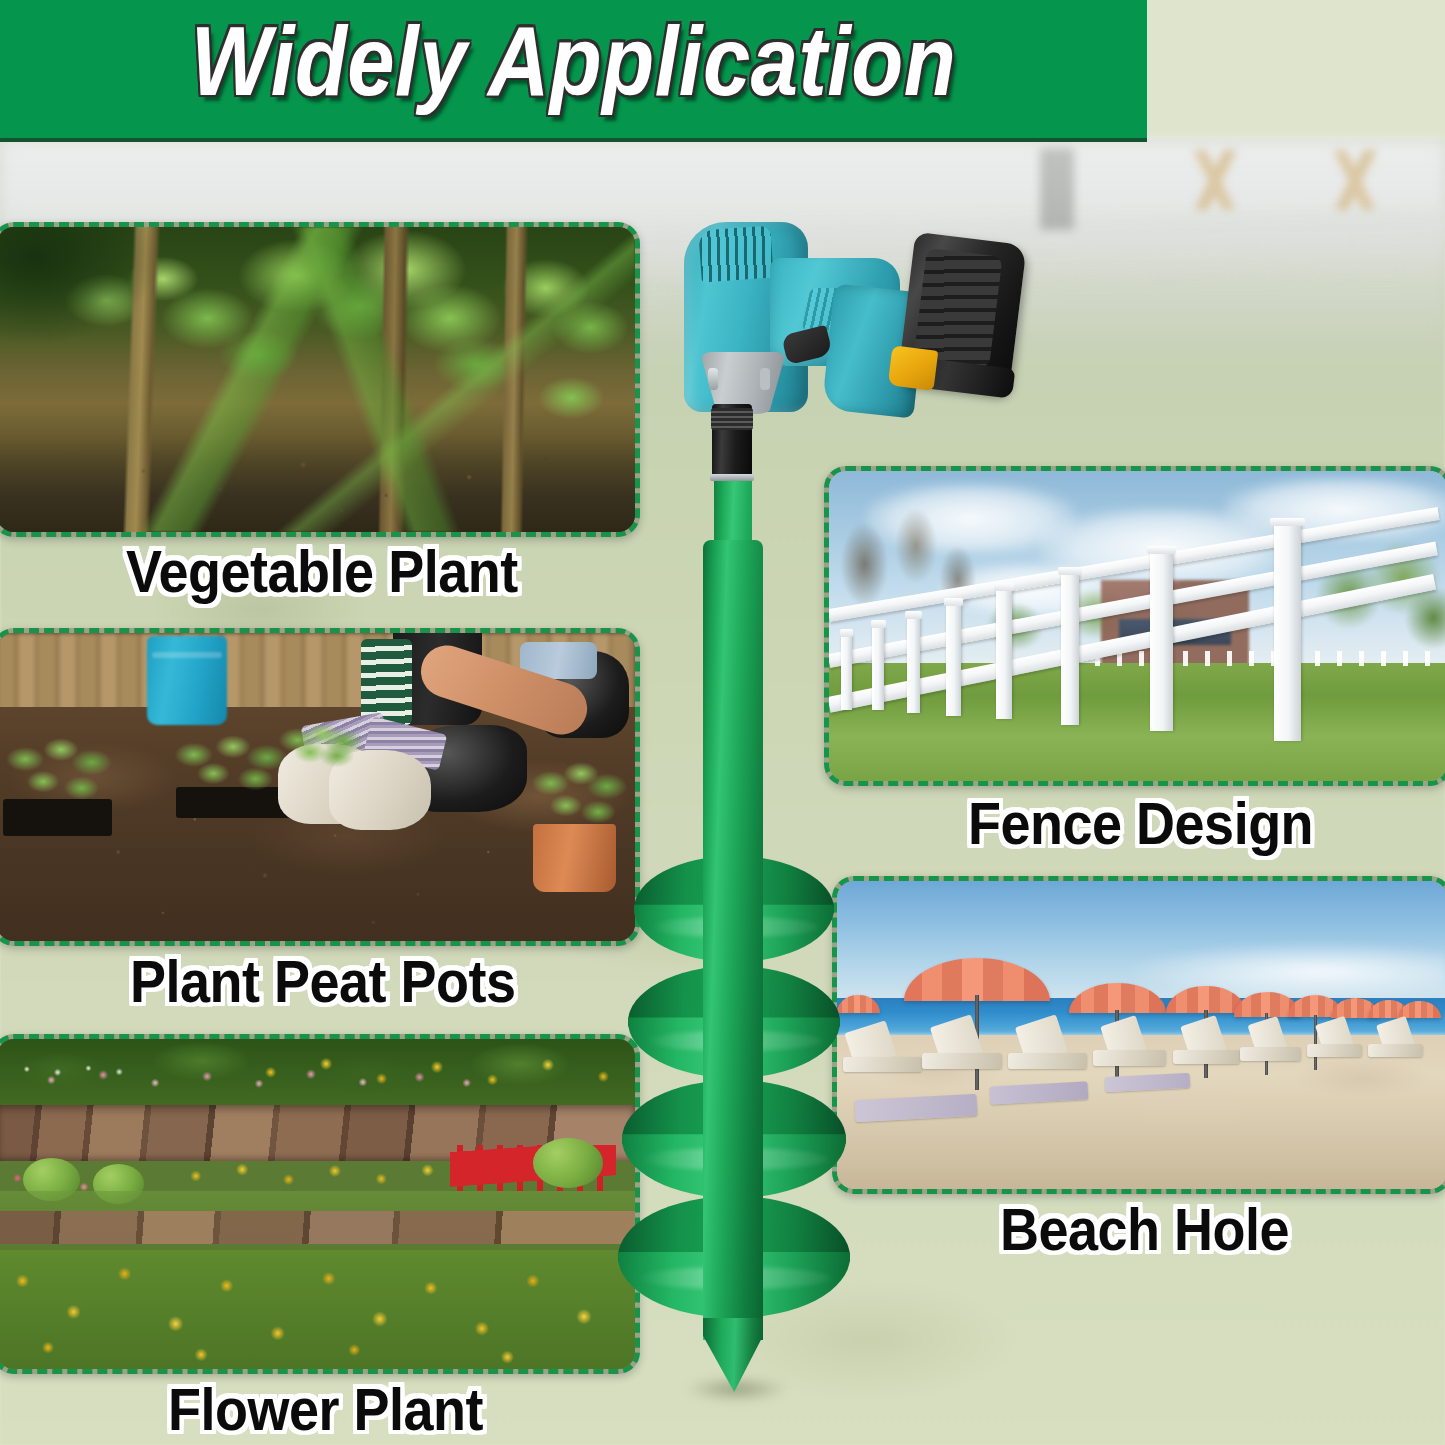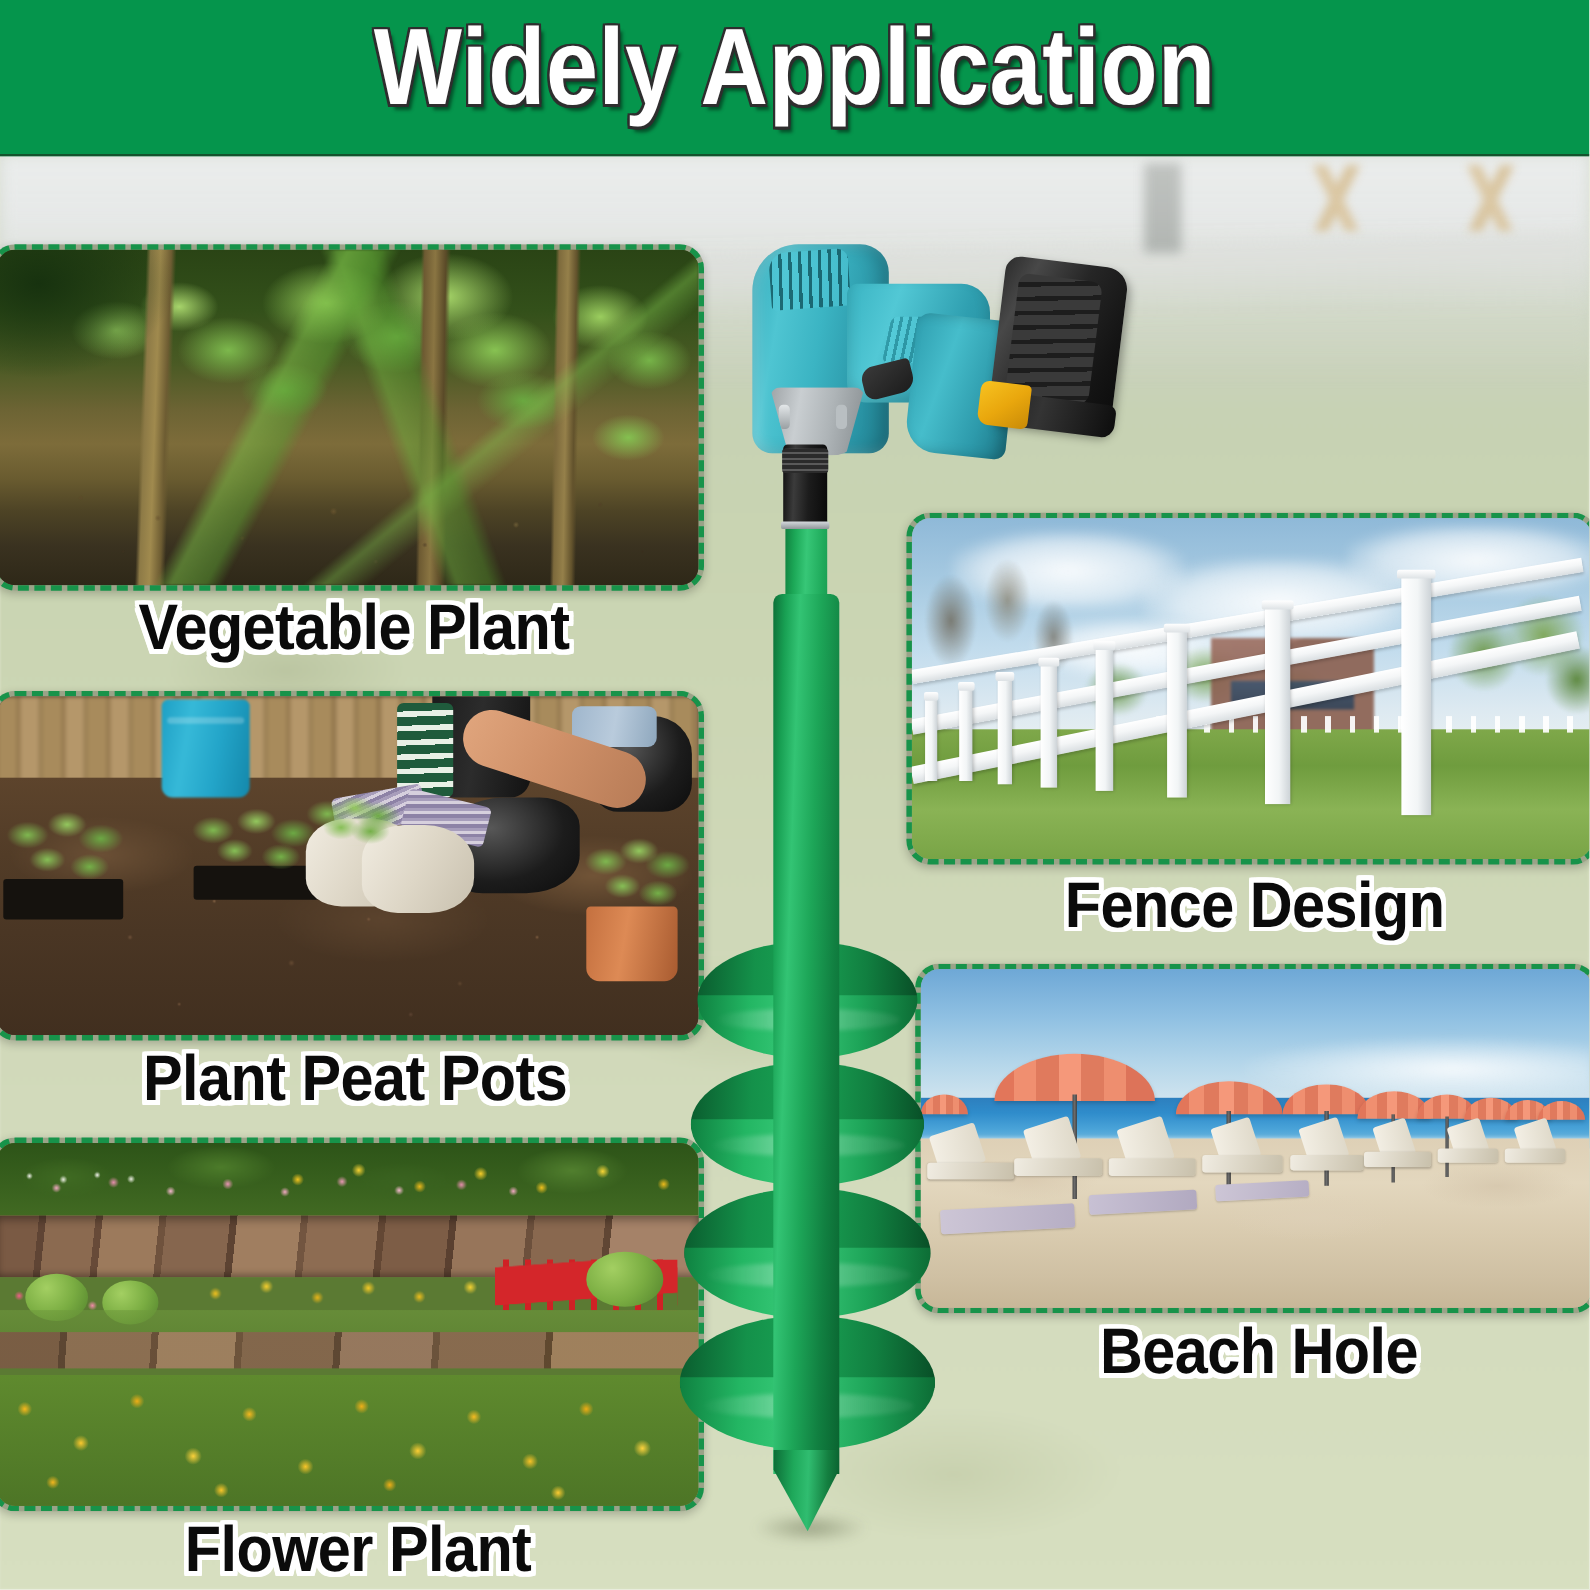--- a/index.html
+++ b/index.html
@@ -79,24 +79,25 @@
     width: 1445px; height: 60px;
     background: linear-gradient(180deg, rgba(222,224,221,.9), rgba(206,212,196,.25));
     filter: blur(8px);
     transform: skewY(-1.4deg);
   }
 
   
   .header {
     position: absolute;
     left: 0; top: 0;
-    width: 1445px; height: 142px;
+    width: 1147px; height: 142px;
     background: #05954c;
     z-index: 40;
-    border-bottom: 2px solid #14532d;
+    border-bottom: 4px solid #14532d;
+    font-style: italic;
   }
   .header-title {
     position: absolute;
     left: 0; right: 0; top: 50%;
     transform: translateY(-50%);
     text-align: center;
     font-size: 85px;
     font-weight: 700;
     color: #ffffff;
     letter-spacing: 0.5px;

